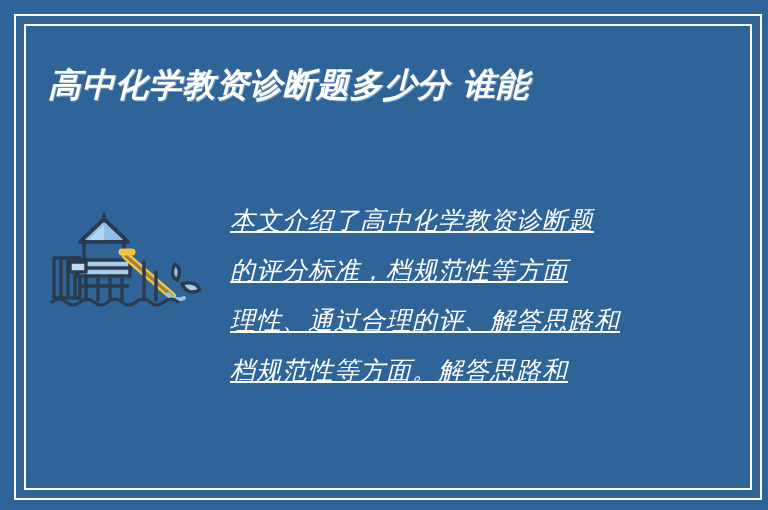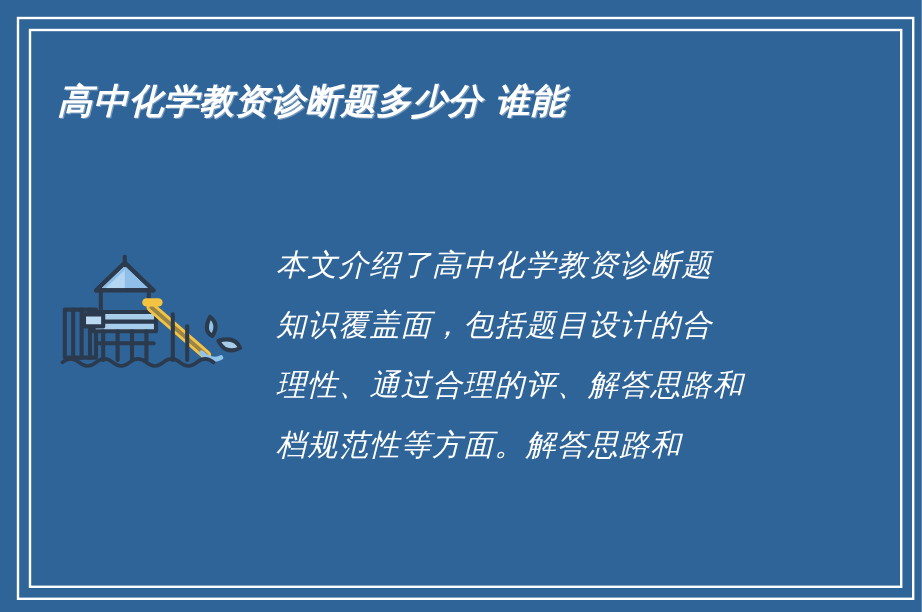--- a/index.html
+++ b/index.html
@@ -43,21 +43,21 @@
     pointer-events: none;
   }
 
   
   #title {
     position: absolute;
     left: 48px;
     top: 58px;
     width: 640px;
     color: #ffffff;
-    font-size: 29px;
+    font-size: 33px;
     font-weight: bold;
     font-style: italic;
     line-height: 53px;
     letter-spacing: 0.5px;
     font-family: "DejaVu Sans", "Liberation Sans", sans-serif;
     text-shadow: 1px 1px 0 rgba(255,255,255,0.35);
   }
   #title .tline { display: block; white-space: pre; }
 
   
@@ -77,20 +77,21 @@
   }
 
   #body-text {
     margin-left: 22px;
     color: #ffffff;
     font-size: 25px;
     line-height: 50px;
     font-family: "DejaVu Serif", "Liberation Serif", serif;
     font-style: italic;
     letter-spacing: 1px;
+    text-decoration: underline;
   }
   #body-text .bline { display: block; white-space: pre; }
 </style>
 </head>
 <body>
 
 <div id="card">
 
   <div class="frame-outer"></div>
   <div class="frame-inner"></div>
@@ -137,19 +138,19 @@
           <path d="M127 62 q8 6 2 16 q-8 -4 -2 -16 Z" fill="#8fc3ea"></path>
           <path d="M134 82 q14 -4 18 6 q-12 6 -18 -6 Z" fill="#a8cdea"></path>
 
           <path d="M4 100 q7 -6 14 0 q7 6 14 0 q7 -6 14 0 q7 6 14 0 q7 -6 14 0 q7 6 14 0 q7 -6 14 0 q7 6 14 0 q7 -6 14 0" stroke="#2b3a4d" stroke-width="3"></path>
         </g>
       </svg>
     </div>
 
     <div id="body-text">
       <span class="bline">本文介绍了高中化学教资诊断题</span>
-      <span class="bline">知识覆盖面，包括题目设计的合</span>
+      <span class="bline">的评分标准，档规范性等方面</span>
       <span class="bline">理性、通过合理的评、解答思路和</span>
       <span class="bline">档规范性等方面。解答思路和</span>
     </div>
 
   </div>
 </div>
 
 </body></html>

